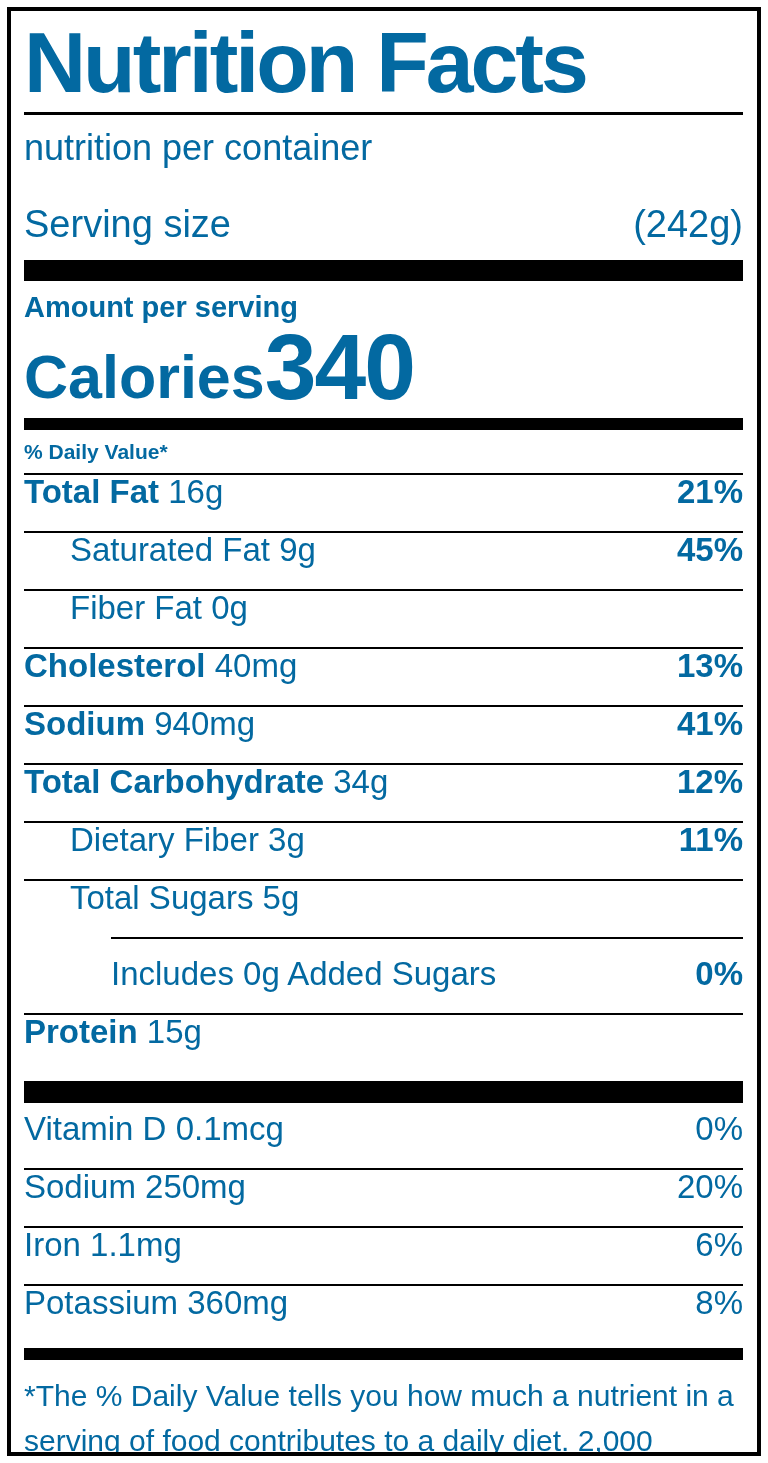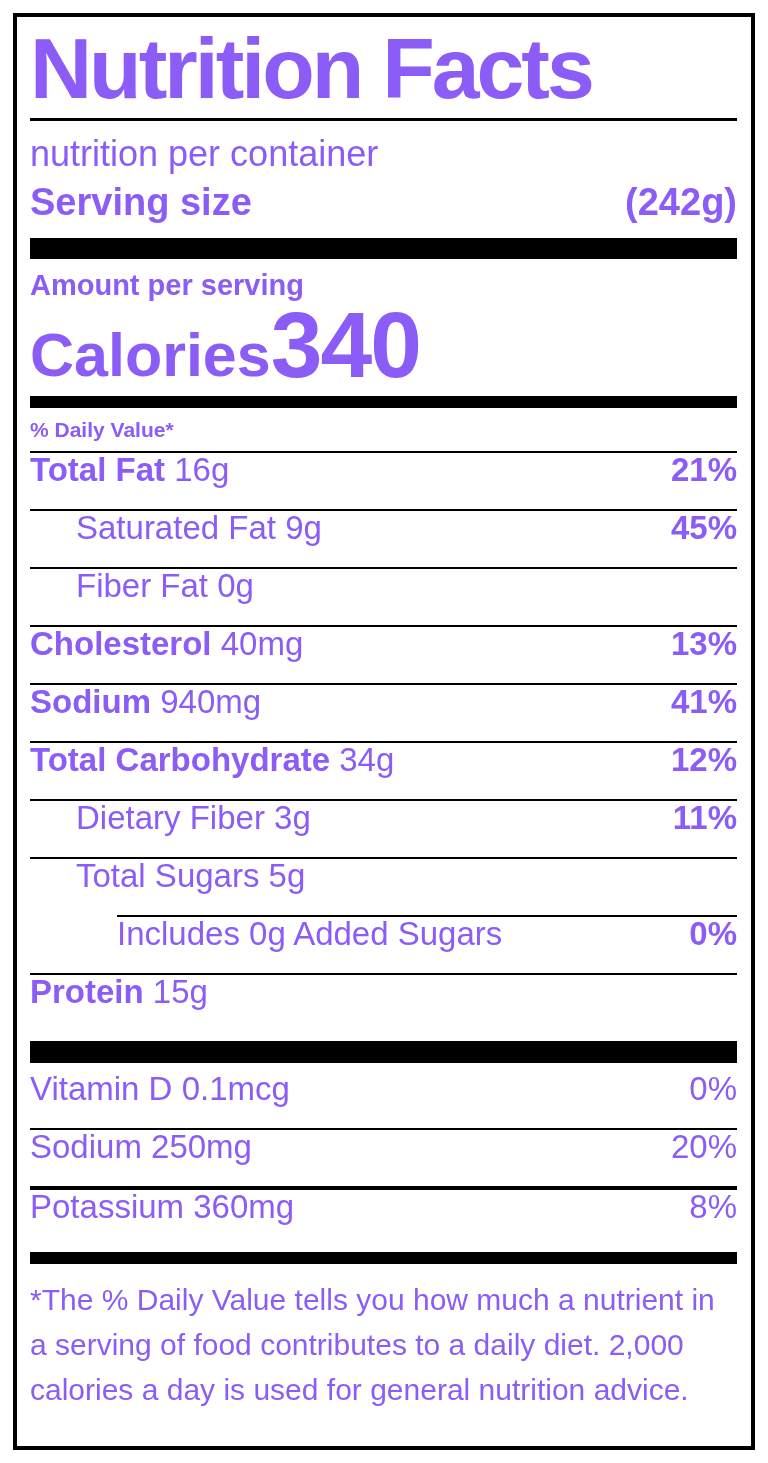--- a/index.html
+++ b/index.html
@@ -1,59 +1,59 @@
 <!DOCTYPE html>
 <html><head>
 <meta charset="utf-8">
 <style>
   html, body { margin: 0; padding: 0; background: #ffffff; }
   .page {
     width: 768px; height: 1463px;
     box-sizing: border-box;
     background: #ffffff;
-    padding: 13px;
+    padding: 7px;
     font-family: "Liberation Sans", sans-serif;
-    color: #8b5cf6;
+    color: #0369a1;
   }
   .label {
     box-sizing: border-box;
     width: 100%; height: 100%;
     border: 4px solid #000000;
     background: #ffffff;
     padding: 6px 14px 0 13px;
     overflow: hidden;
   }
   .title {
     font-size: 86px;
     font-weight: bold;
     letter-spacing: -3px;
     line-height: 1.06;
     white-space: nowrap;
   }
   .rule-title { height: 3px; background: #000; margin: 4px 0 10px 0; }
   .servings { font-size: 36px; line-height: 1.3; }
   .serving-row {
     display: flex; justify-content: space-between; align-items: center;
-    font-size: 38px; font-weight: bold; line-height: 1.3;
+    font-size: 38px; font-weight: normal; line-height: 1.3; margin-top: 28px;
   }
   .bar-thick { height: 21px; background: #000; margin: 11px 0 9px 0; }
   .aps { font-size: 29px; font-weight: bold; line-height: 1.2; margin-top: 4px; }
   .cal-row { display: flex; justify-content: flex-start; align-items: flex-end; margin-top: 2px; }
   .cal-label { font-size: 61px; font-weight: bold; line-height: 1.05; }
   .cal-value { font-size: 93px; font-weight: bold; line-height: 0.88; letter-spacing: -2px; }
   .bar-med { height: 12px; background: #000; margin-top: 9px; }
   .dv-header { text-align: left; font-size: 21px; font-weight: bold; padding: 10px 0 9px 0; }
   .hr { height: 2px; background: #000; }
   .hr-indent2 { height: 2px; background: #000; margin-left: 87px; }
   .row {
     display: flex; justify-content: space-between; 
     height: 56px; font-size: 33px; line-height: 1;
   }
   .i1 { padding-left: 46px; }
-  .i2 { padding-left: 87px; }
+  .i2 { padding-left: 87px; margin-top: 18px; }
   .b { font-weight: bold; }
   .pct-b { font-weight: bold; }
   .bar-thick2 { height: 22px; background: #000; margin: 10px 0 9px 0; }
   .bar-med2 { height: 12px; background: #000; margin-top: 6px; }
   .footnote { font-size: 30px; line-height: 1.5; padding-top: 13px; padding-right: 4px; }
 </style>
 </head>
 <body>
 
 <div class="page">
@@ -149,20 +149,24 @@
       <span>0%</span>
     </div>
     <div class="hr"></div>
 
     <div class="row">
       <span><span>Sodium</span> <span>250mg</span></span>
       <span>20%</span>
     </div>
     <div class="hr"></div>
 
+    <div class="row">
+      <span><span>Iron</span> <span>1.1mg</span></span>
+      <span>6%</span>
+    </div>
     <div class="hr"></div>
 
     <div class="row">
       <span><span>Potassium</span> <span>360mg</span></span>
       <span>8%</span>
     </div>
 
     <div class="bar-med2"></div>
 
     <div class="footnote">*The % Daily Value tells you how much a nutrient in a serving of food contributes to a daily diet. 2,000 calories a day is used for general nutrition advice.</div>

